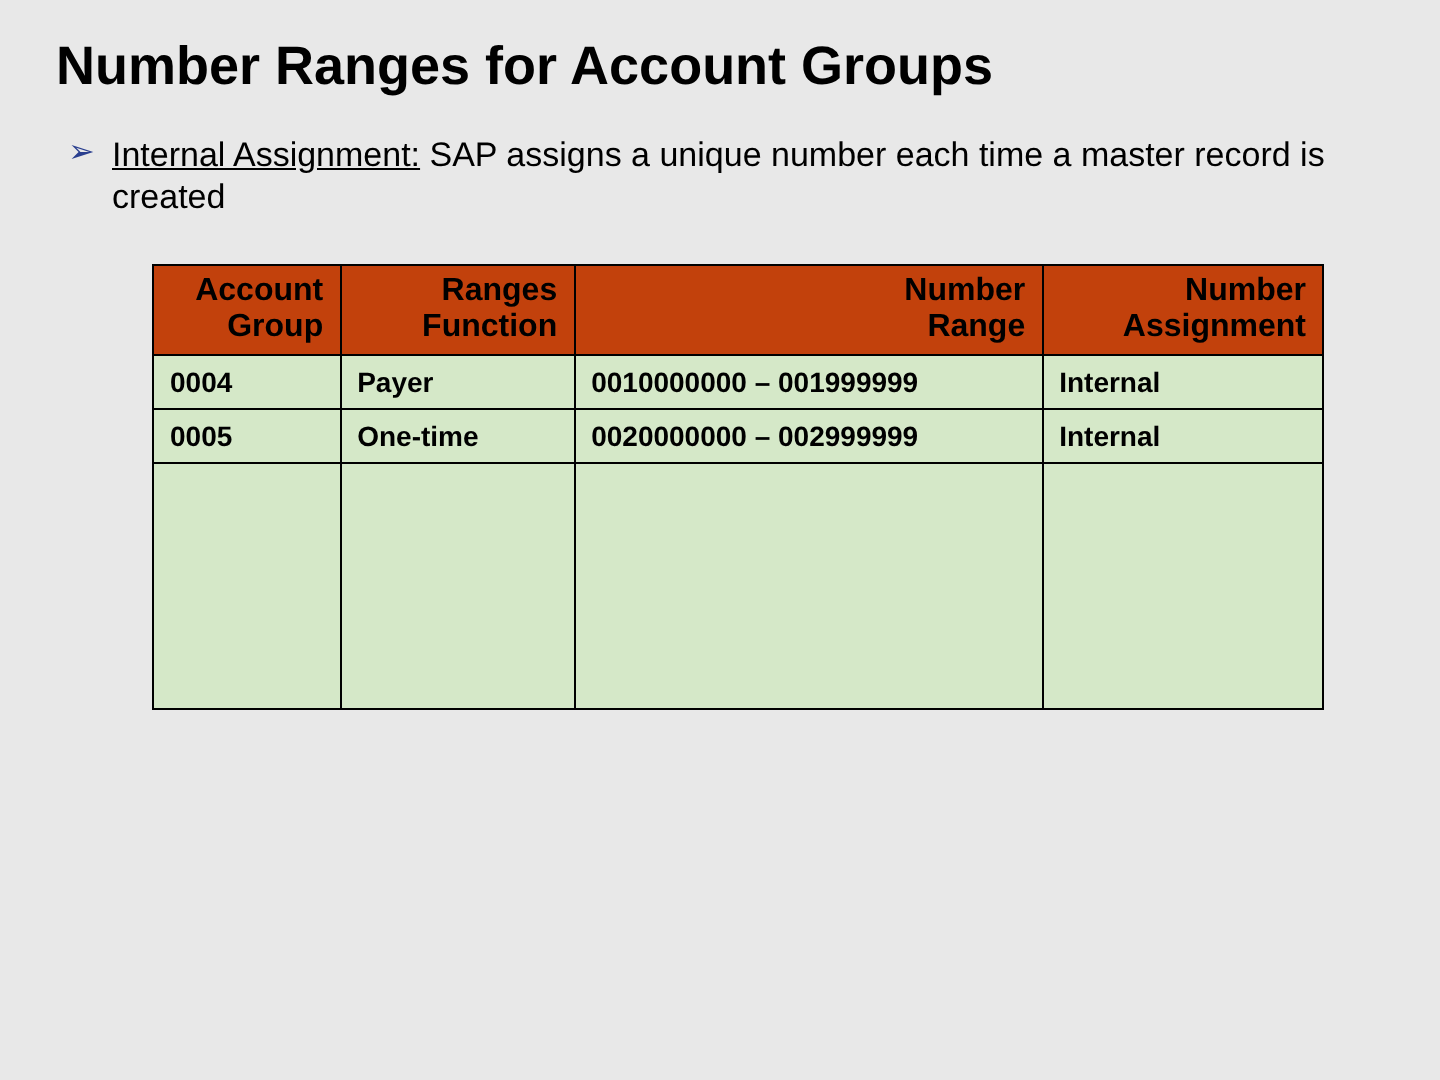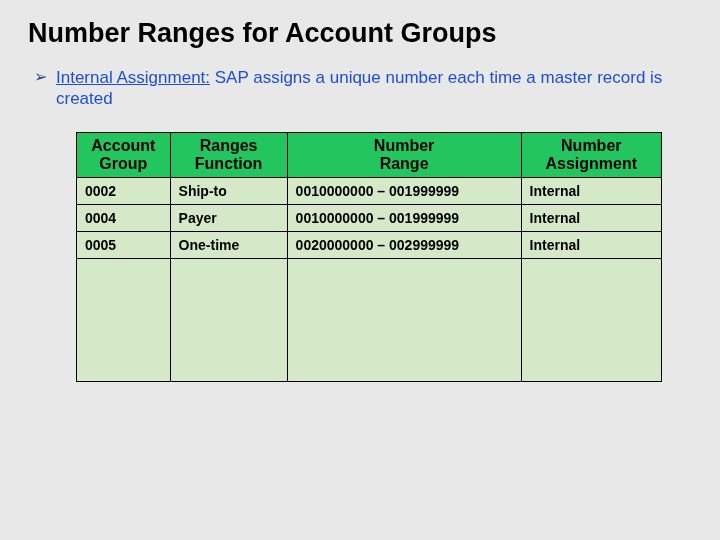--- a/index.html
+++ b/index.html
@@ -23,21 +23,21 @@
     font-weight: 900;
     font-size: 27px;
     letter-spacing: 0px;
     margin: 0 0 18px 0;
     color: #000;
   }
   .bullets {
     margin: 0 0 22px 6px;
     padding: 0;
     list-style: none;
-    color: #1d4ed8;
+    color: #000000;
     font-size: 17px;
     line-height: 1.25;
   }
   .bullets li {
     position: relative;
     padding-left: 22px;
     margin-bottom: 4px;
   }
   .bullets li::before {
     content: "\27A2"; 
@@ -64,23 +64,23 @@
   col.c3 { width: 40%; }
   col.c4 { width: 24%; }
   th, td {
     border: 1.5px solid #000;
     padding: 6px 8px;
     font-size: 15px;
     vertical-align: top;
     text-align: left;
   }
   th {
-    background: #22c55e;
+    background: #c2410c;
     font-weight: bold;
-    text-align: center;
+    text-align: right;
     vertical-align: middle;
     line-height: 1.15;
     padding-top: 4px;
     padding-bottom: 4px;
     font-size: 16px;
   }
   tbody tr.data td {
     background: #d5e8c8;
     font-weight: bold;
     font-size: 14px;
@@ -116,26 +116,20 @@
       <thead>
         <tr>
           <th><span>Account</span><br><span>Group</span></th>
           <th><span>Ranges</span><br><span>Function</span></th>
           <th><span>Number</span><br><span>Range</span></th>
           <th><span>Number</span><br><span>Assignment</span></th>
         </tr>
       </thead>
       <tbody>
         <tr class="data">
-          <td>0002</td>
-          <td>Ship-to</td>
-          <td>0010000000 – 001999999</td>
-          <td>Internal</td>
-        </tr>
-        <tr class="data">
           <td>0004</td>
           <td>Payer</td>
           <td>0010000000 – 001999999</td>
           <td>Internal</td>
         </tr>
         <tr class="data">
           <td>0005</td>
           <td>One-time</td>
           <td>0020000000 – 002999999</td>
           <td>Internal</td>

